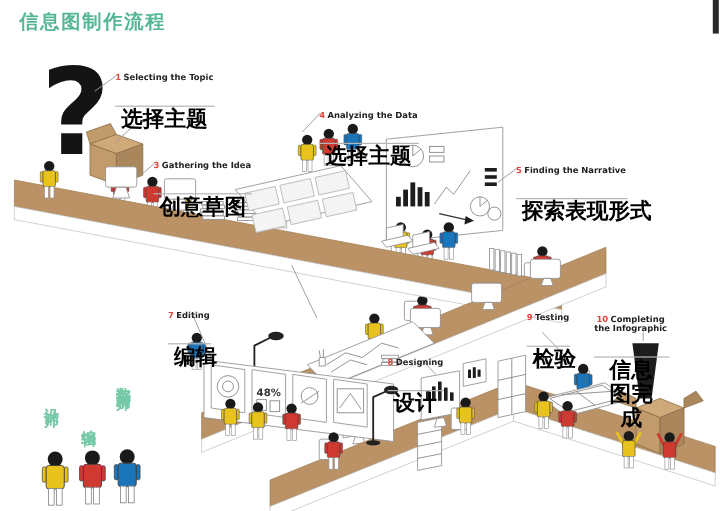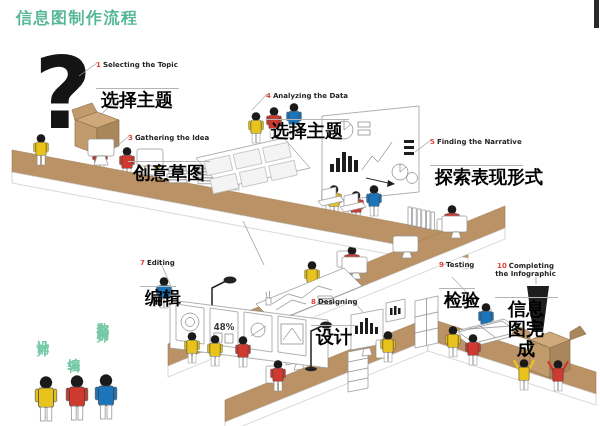--- a/index.html
+++ b/index.html
@@ -346,21 +346,21 @@
     <div class="step-zh">选择主题</div>
   </div>
   <div class="step" style="left:430px;top:129px">
     <div class="step-en"><span class="step-num">5</span><span>Finding the Narrative</span></div>
     <div class="step-zh">探索表现形式</div>
   </div>
   <div class="step" style="left:140px;top:250px">
     <div class="step-en"><span class="step-num">7</span><span>Editing</span></div>
     <div class="step-zh">编辑</div>
   </div>
-  <div class="step" style="left:311px;top:289px">
+  <div class="step" style="left:323px;top:289px">
     <div class="step-en"><span class="step-num">8</span><span>Designing</span></div>
     <div class="step-zh">设计</div>
   </div>
   <div class="step" style="left:439px;top:252px">
     <div class="step-en"><span class="step-num">9</span><span>Testing</span></div>
     <div class="step-zh">检验</div>
   </div>
   <div class="step step--wrap" style="left:486px;top:261px">
     <div class="step-en"><span class="step-num">10</span><span>Completing the Infographic</span></div>
     <div class="step-zh">信息图完成</div>

